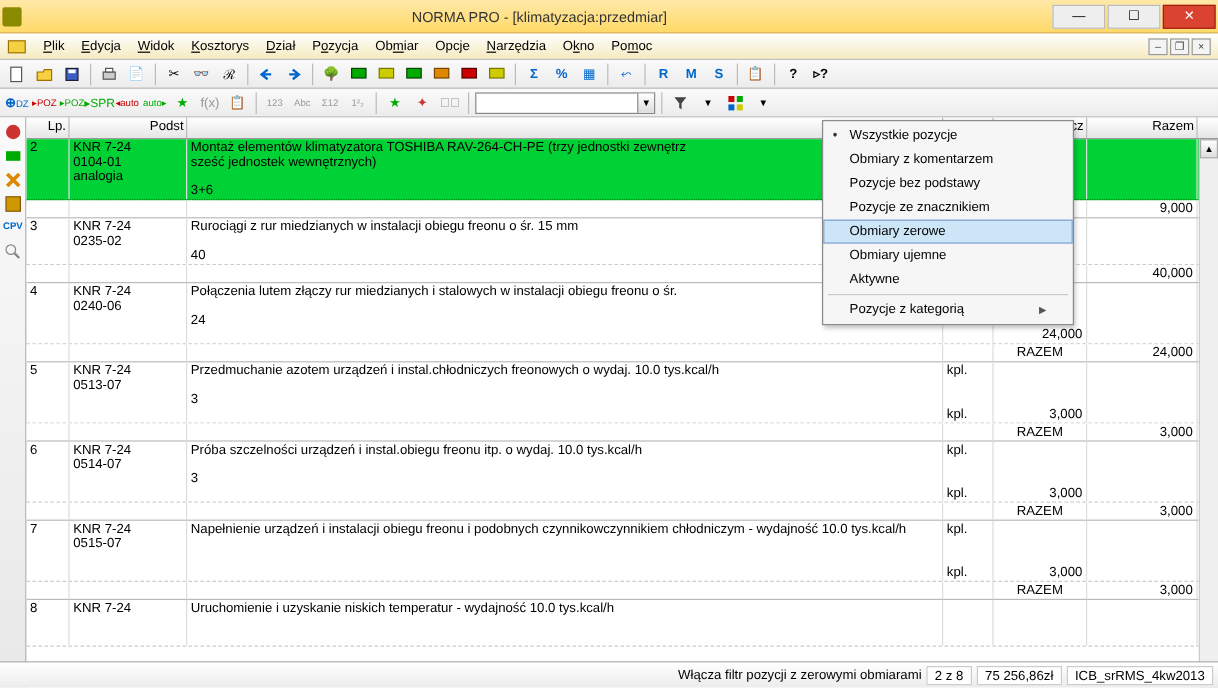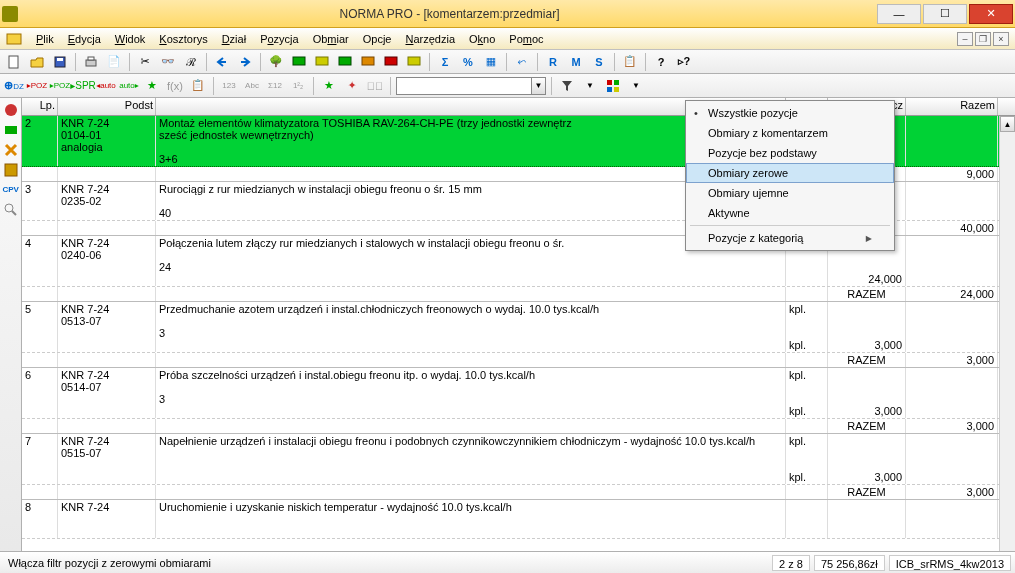--- a/index.html
+++ b/index.html
@@ -42,29 +42,29 @@
 .dditem { padding:4px 22px; white-space:nowrap; cursor:default; }
 .dditem.sel { background:#cde6f7; border:1px solid #7da2ce; padding:3px 21px; }
 .dditem.hasarrow::after { content:'▶'; float:right; font-size:8px; color:#555; margin-top:2px; }
 .dditem.dot::before { content:'•'; position:absolute; left:8px; color:#333; }
 .ddsep { height:1px; background:#ccc; margin:2px 4px; }
 .vscroll { position:absolute; right:0; top:18px; bottom:0; width:16px; background:#f0f0f0; border-left:1px solid #ccc; }
 .vscroll .up,.vscroll .down { height:16px; background:linear-gradient(#fff,#ddd); border:1px solid #aaa; display:flex; align-items:center; justify-content:center; font-size:8px; }
 .vscroll .down { position:absolute; bottom:0; left:0; right:0; }
 .statusbar { position:absolute; bottom:0; left:0; right:0; height:22px; background:linear-gradient(#fff,#ececec); border-top:1px solid #b0b0b0; display:flex; align-items:center; padding:0 4px; }
 .statusbar .st { border:1px solid #ccc; padding:1px 6px; margin-left:4px; height:16px; line-height:14px; background:#fff; }
-.statusbar .msg { flex:1; padding-left:4px; }
+.statusbar .msg { flex:1; padding-left:4px;text-align:right; }
 svg { display:block; }
 </style>
 </head>
 <body>
 
 <div class="titlebar">
   <div class="app-icon"></div>
-  <div class="title">NORMA PRO - [komentarzem:przedmiar]</div>
+  <div class="title">NORMA PRO - [klimatyzacja:przedmiar]</div>
   <div class="winbtns">
     <div class="winbtn">—</div>
     <div class="winbtn">☐</div>
     <div class="winbtn close">✕</div>
   </div>
 </div>
 
 <div class="menubar">
   <span style="width:16px;height:16px;display:inline-block">
     <svg width="16" height="16">
@@ -411,20 +411,21 @@
       <div class="up">▲</div>
       <div class="down">▼</div>
     </div>
   </div>
 </div>
 
 <div class="dropdown" id="ddmenu">
     <div class="dditem dot" style="position: relative;">Wszystkie pozycje</div>
     <div class="dditem" style="position: relative;">Obmiary z komentarzem</div>
     <div class="dditem" style="position: relative;">Pozycje bez podstawy</div>
+    <div class="dditem" style="position: relative;">Pozycje ze znacznikiem</div>
     <div class="dditem sel" style="position: relative;">Obmiary zerowe</div>
     <div class="dditem" style="position: relative;">Obmiary ujemne</div>
     <div class="dditem" style="position: relative;">Aktywne</div>
     <div class="ddsep"></div>
     <div class="dditem hasarrow" style="position: relative;">Pozycje z kategorią</div>
   </div>
 
 <div class="statusbar">
   <div class="msg">Włącza filtr pozycji z zerowymi obmiarami</div>
   <div class="st">2 z 8</div>

